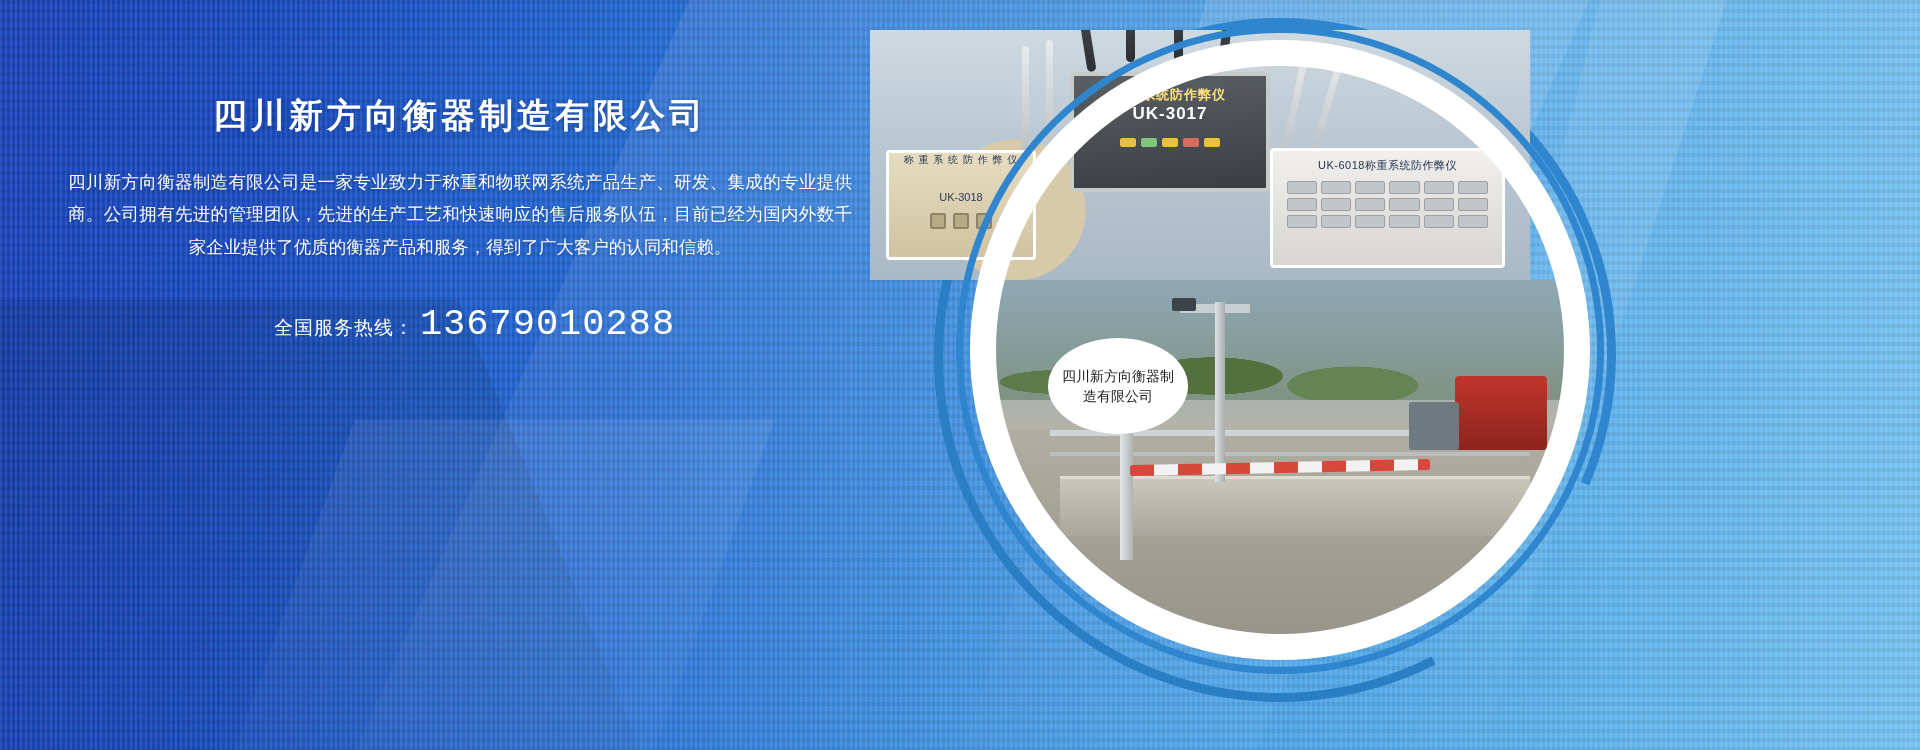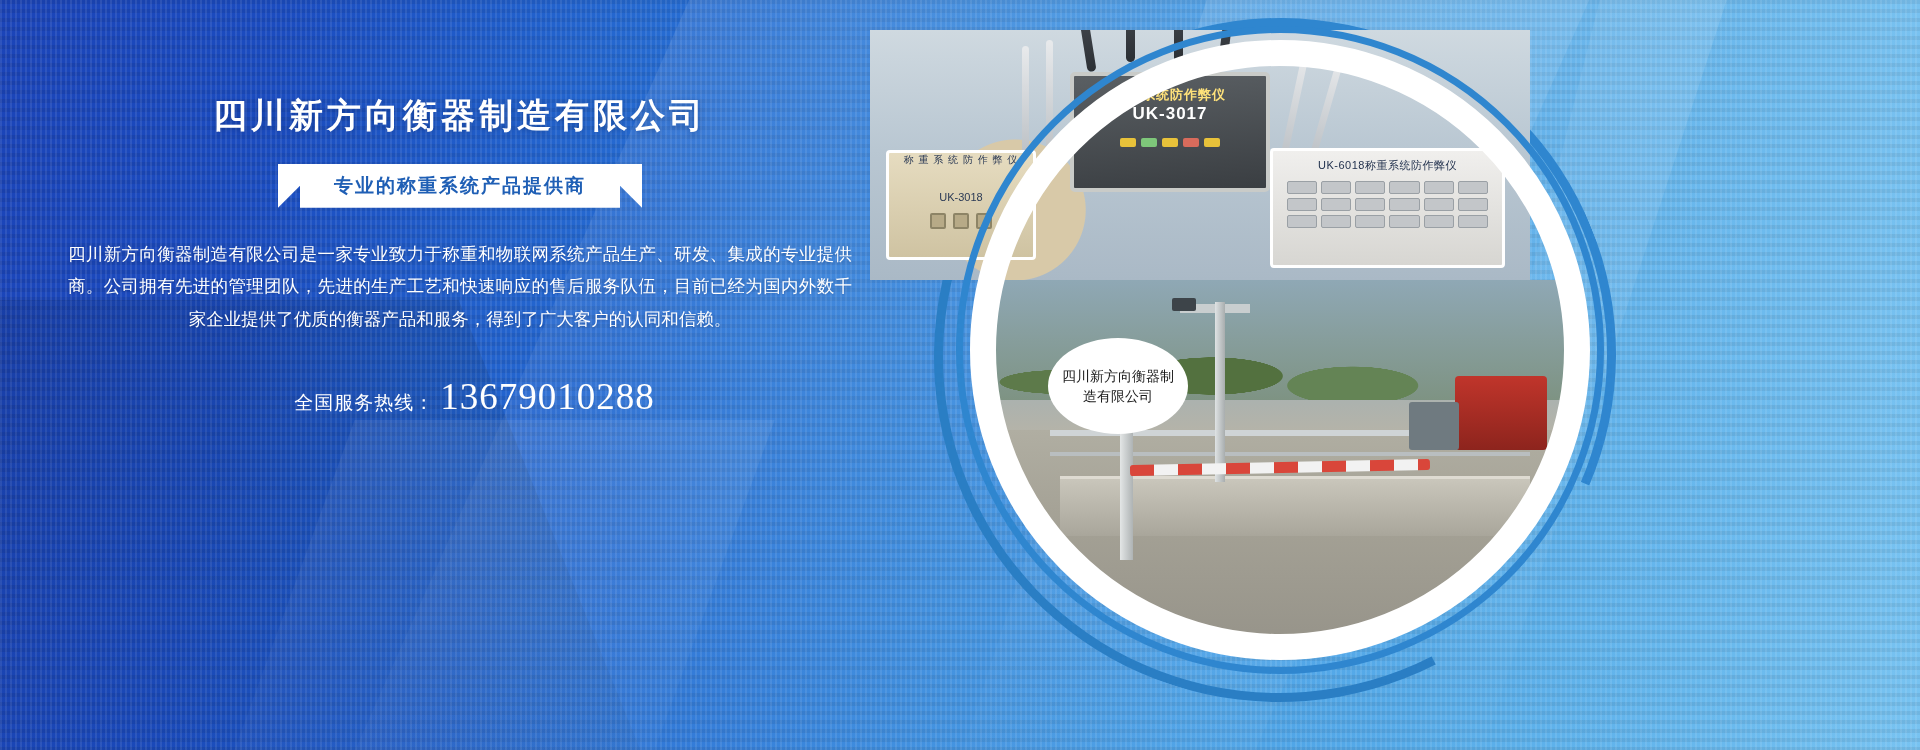--- a/index.html
+++ b/index.html
@@ -102,21 +102,21 @@
     padding-left:29px;
   }
   #hotline-label {
     font-size:19px;
     letter-spacing:1px;
   }
   #hotline-number {
     font-size:37px;
     letter-spacing:1px;
     margin-left:6px;
-    font-family:Liberation Serif, serif;
+    font-family:Liberation Mono, monospace;
   }
 
   
   #media {
     position:absolute;
     left:870px; top:0;
     width:1050px; height:750px;
     z-index:5;
   }
 
@@ -313,23 +313,20 @@
   <div class="facet f1"></div>
   <div class="facet f2"></div>
   <div class="facet f3"></div>
   <div class="facet f4"></div>
   <div class="facet f5"></div>
 
   <div id="left-col">
 
     <div id="company-title">四川新方向衡器制造有限公司</div>
 
-    <div id="ribbon-wrap">
-      <div id="ribbon">专业的称重系统产品提供商</div>
-    </div>
 
     <p id="intro-text">四川新方向衡器制造有限公司是一家专业致力于称重和物联网系统产品生产、研发、集成的专业提供商。公司拥有先进的管理团队，先进的生产工艺和快速响应的售后服务队伍，目前已经为国内外数千家企业提供了优质的衡器产品和服务，得到了广大客户的认同和信赖。</p>
 
     <div id="hotline">
       <span id="hotline-label">全国服务热线：</span>
       <span id="hotline-number">13679010288</span>
     </div>
 
   </div>
 

